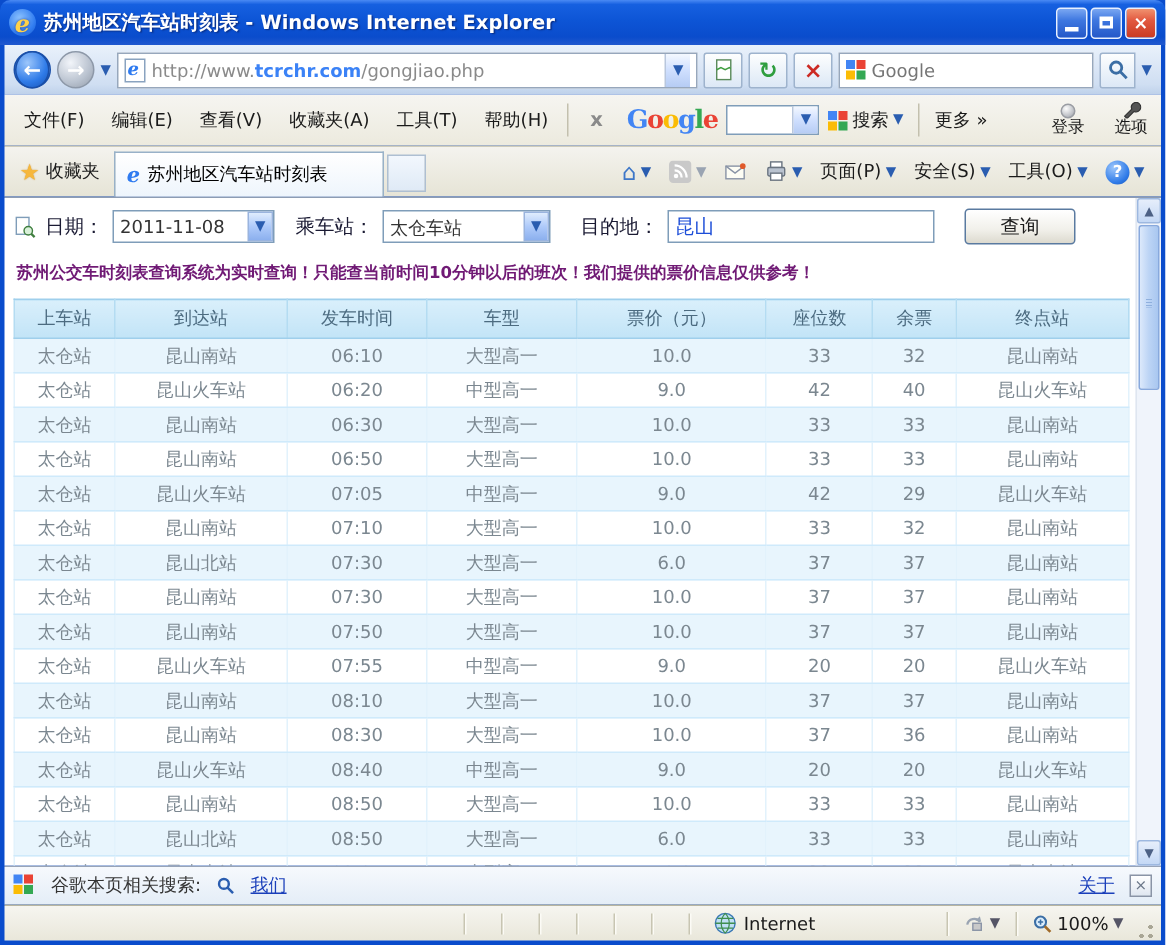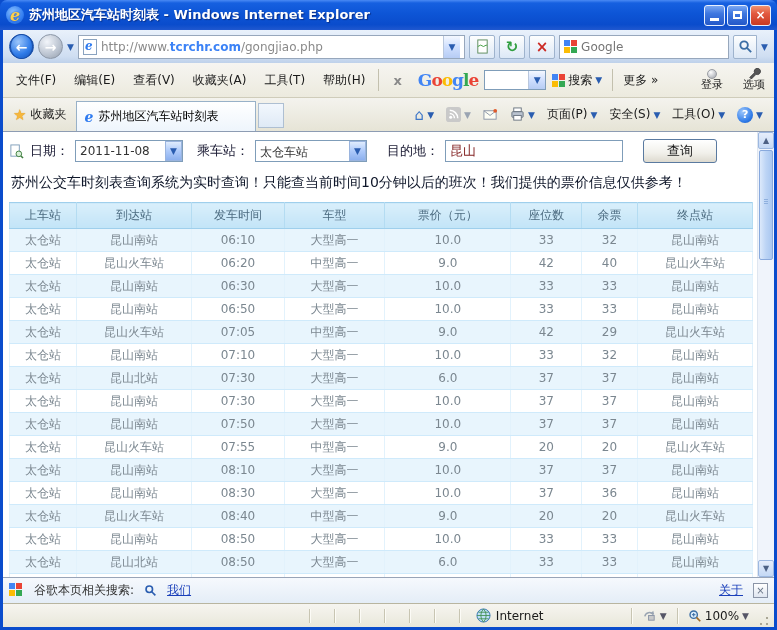--- a/index.html
+++ b/index.html
@@ -70,24 +70,24 @@
   .ico16 { width:15px; height:15px; flex:none; }
   .help-circ { width:16px; height:16px; border-radius:50%; background:radial-gradient(circle at 35% 30%,#9cc6fb,#2f7be8 65%,#1753b5); color:#fff; font-size:11px; font-weight:bold; display:flex; align-items:center; justify-content:center; }
 
   
   .content { flex:1; background:#fff; position:relative; overflow:hidden; padding:6px 21px 0 6px; }
   .formrow { display:flex; align-items:center; gap:6px; height:26px; margin-bottom:10px; font-size:13px; color:#1a1a33; }
   .fake-select { height:22px; background:#fff; border:1px solid #7f9db9; display:flex; align-items:center; }
   .fake-select .val { flex:1; padding:0 4px; font-size:12px; color:#333; white-space:nowrap; }
   .fake-select .dropbtn { height:20px; background:linear-gradient(180deg,#dfecfd,#aecafa 50%,#8cb0ee); border:1px solid #9ab4de; }
   .sel-date { width:108px; } .sel-station { width:112px;align-items:flex-end; }
-  .dest-input { width:178px; height:22px; border:1px solid #7f9db9; font-size:13px; padding:0 4px; color:#7f1d1d; font-family:inherit; outline:none; }
+  .dest-input { width:178px; height:22px; border:1px solid #7f9db9; font-size:13px; padding:0 4px; color:#1d4ed8; font-family:inherit; outline:none; }
   .query-btn { width:74px; height:24px; margin-left:14px; border:1px solid #5a7aa0; border-radius:3px;
     background:linear-gradient(180deg,#ffffff,#f1f0ea 60%,#dddacf); font-size:13px; color:#1a1a1a; font-family:inherit; }
-  .notice { color:#0f172a; font-size:14px; font-weight:normal; margin:4px 0 10px 2px; white-space:nowrap; }
+  .notice { color:#701a75; font-size:11px; font-weight:bold; margin:4px 0 10px 2px; white-space:nowrap; }
 
   table.timetable { width:100%; border-collapse:collapse; font-size:12px; table-layout:fixed; }
   .timetable th { height:26px; background:linear-gradient(180deg,#d9effb,#c2e4f7); color:#4c6b80; font-weight:normal;
     border-top:1px solid #9fcfec; border-bottom:1px solid #9fcfec; border-right:1px solid #b4dcf2; }
   .timetable th:first-child { border-left:1px solid #b4dcf2; }
   .timetable td { height:23px; text-align:center; color:#7b8790; border-bottom:1px solid #cfeafb; border-right:1px solid #e2f2fc; }
   .timetable td:first-child { border-left:1px solid #e2f2fc; }
   .timetable tr.alt td { background:#e8f5fd; }
 
   

